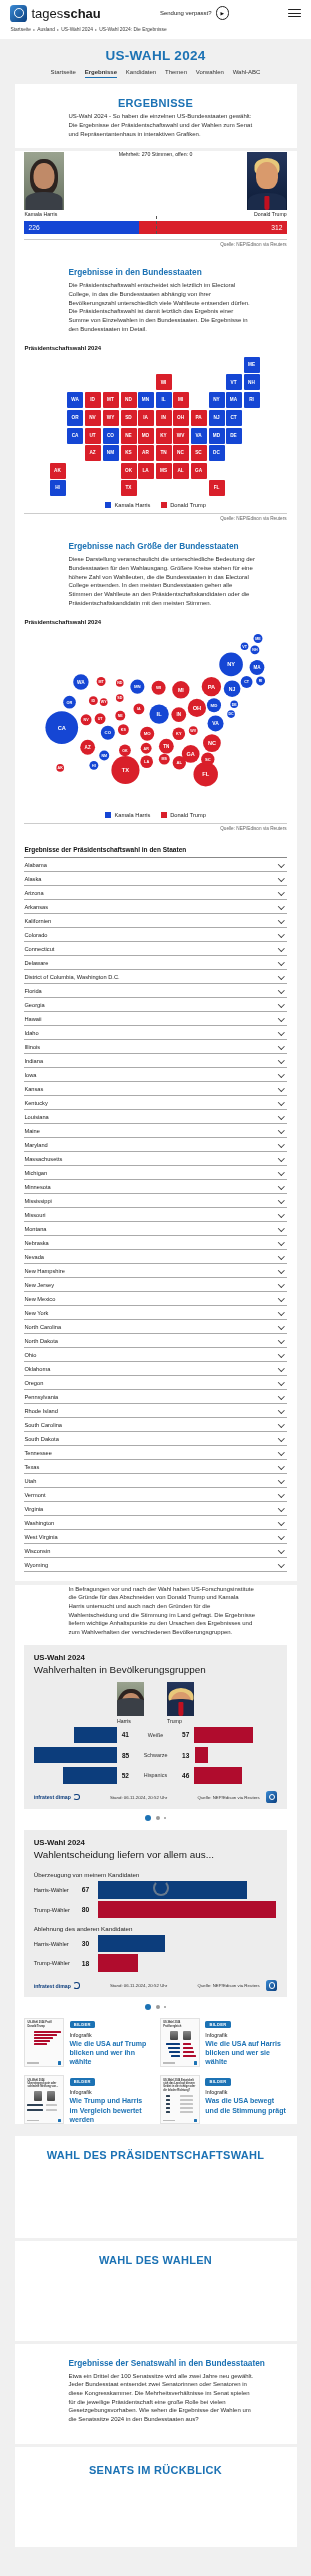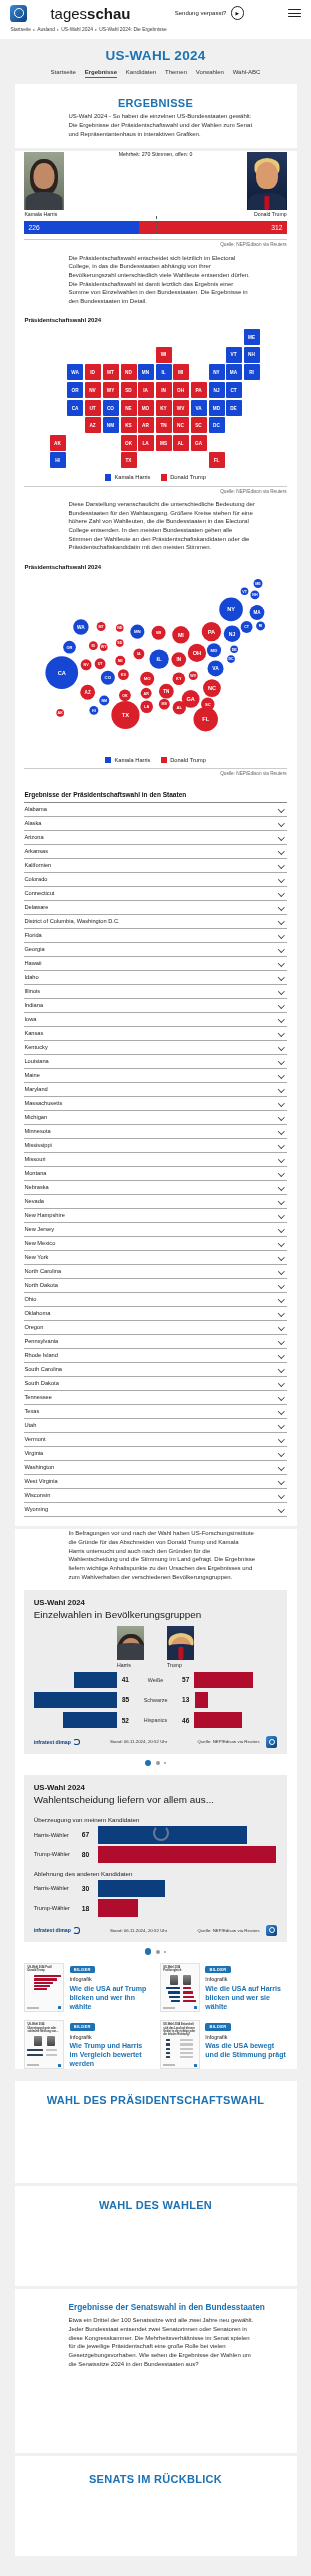--- a/index.html
+++ b/index.html
@@ -1,19 +1,19 @@
 <!DOCTYPE html>
 <html style="font-size:8.3px"><head>
 <meta charset="utf-8">
 <style>
   html,body{margin:0;padding:0;background:#f0f0f0;width:311px;font-family:"Liberation Sans",sans-serif;color:#222;}
   .topbar{background:#fff;display:flex;align-items:center;padding:4.7px 10.4px 2.6px;}
   .ts-logo{width:17px;height:17px;border-radius:3.6px;background:linear-gradient(135deg,#3b8ad4,#0a3f7e);position:relative;flex-shrink:0;}
   .ts-logo .ring{position:absolute;left:3.6px;top:3.6px;width:7.8px;height:7.8px;border:1.6px solid #fff;border-radius:50%;}
-  .wordmark{font-size:15px;margin-left:23px;color:#1a1a1a;}
+  .wordmark{font-size:13px;margin-left:4px;color:#1a1a1a;}
   .sendung{margin-left:auto;margin-right:auto;display:flex;align-items:center;gap:4.1px;font-size:6px;color:#222;}
   .play-icon{width:11.4px;height:11.4px;border:0.8px solid #222;border-radius:50%;display:flex;align-items:center;justify-content:center;font-size:4.7px;color:#111;}
   .burger{width:12.4px;display:flex;flex-direction:column;gap:2.1px;cursor:pointer;}
   .burger span{height:1.3px;background:#222;border-radius:0.5px;}
   .breadcrumb{background:#fff;padding:2.6px 10.4px 6.7px;font-size:4.9px;color:#3c3c3c;}
   .breadcrumb .sep{color:#888;margin:0 2.1px;font-size:4.1px;}
   .pagetitle{color:#1c72b4;text-align:center;font-size:13.5px;font-weight:600;letter-spacing:0.3px;margin:9.3px 0 6.2px;}
   .tabs{display:flex;justify-content:center;gap:8.8px;font-size:6px;padding-bottom:6.2px;}
   .tab{padding-bottom:1.6px;color:#333;cursor:pointer;}
   .tab.active{font-weight:700;border-bottom:1.6px solid #1c72b4;}
@@ -162,20 +162,21 @@
           <span>226</span>
         </div>
       <div class="race-right" style="background: rgb(217, 31, 42);">
           <span>312</span>
         </div>
       <div class="race-marker" id="race-marker" style="left: 50.2%;"></div>
     </div>
   </div>
   <div class="quelle-row">Quelle: NEP/Edison via Reuters</div>
 
+  <div class="h3">Ergebnisse in den Bundesstaaten</div>
   <p class="para">Die Präsidentschaftswahl entscheidet sich letztlich im Electoral College, in das die Bundesstaaten abhängig von ihrer Bevölkerungszahl unterschiedlich viele Wahlleute entsenden dürfen. Die Präsidentschaftswahl ist damit letztlich das Ergebnis einer Summe von Einzelwahlen in den Bundesstaaten. Die Ergebnisse in den Bundesstaaten im Detail.</p>
 
   <div class="small-label">Präsidentschaftswahl 2024</div>
   <div class="tilemap" id="tilemap">
       <div class="tile" style="left: 123px; top: 106px; background: rgb(217, 31, 42);">AL</div>
       <div class="tile" style="left: 0px; top: 106px; background: rgb(217, 31, 42);">AK</div>
       <div class="tile" style="left: 35px; top: 88px; background: rgb(217, 31, 42);">AZ</div>
       <div class="tile" style="left: 88px; top: 88px; background: rgb(217, 31, 42);">AR</div>
       <div class="tile" style="left: 17.6px; top: 71px; background: rgb(21, 70, 212);">CA</div>
       <div class="tile" style="left: 53px; top: 71px; background: rgb(21, 70, 212);">CO</div>
@@ -224,20 +225,21 @@
       <div class="tile" style="left: 123px; top: 71px; background: rgb(217, 31, 42);">WV</div>
       <div class="tile" style="left: 106px; top: 17.6px; background: rgb(217, 31, 42);">WI</div>
       <div class="tile" style="left: 53px; top: 53px; background: rgb(217, 31, 42);">WY</div>
     </div>
   <div class="legend">
     <span><span class="sw" id="swH1" style="background: rgb(21, 70, 212);"></span><span>Kamala Harris</span></span>
     <span><span class="sw" id="swT1" style="background: rgb(217, 31, 42);"></span><span>Donald Trump</span></span>
   </div>
   <div class="quelle-row">Quelle: NEP/Edison via Reuters</div>
 
+  <div class="h3">Ergebnisse nach Größe der Bundesstaaten</div>
   <p class="para">Diese Darstellung veranschaulicht die unterschiedliche Bedeutung der Bundesstaaten für den Wahlausgang. Größere Kreise stehen für eine höhere Zahl von Wahlleuten, die die Bundesstaaten in das Electoral College entsenden. In den meisten Bundesstaaten gehen alle Stimmen der Wahlleute an den Präsidentschaftskandidaten oder die Präsidentschaftskandidatin mit den meisten Stimmen.</p>
 
   <div class="small-label">Präsidentschaftswahl 2024</div>
   <svg class="bubmap" id="bubmap" width="262" height="179" viewBox="0 0 506 345">
       <circle cx="298" cy="258" r="12.9" fill="#d91f2a"></circle>
       <text x="298" y="258" text-anchor="middle" dy=".35em" fill="#fff" font-size="8.0" font-weight="700">AL</text>
       <circle cx="68" cy="268" r="7.4" fill="#d91f2a"></circle>
       <text x="68" y="268" text-anchor="middle" dy=".35em" fill="#fff" font-size="7.0" font-weight="700">AK</text>
       <circle cx="121" cy="228" r="14.3" fill="#d91f2a"></circle>
       <text x="121" y="228" text-anchor="middle" dy=".35em" fill="#fff" font-size="8.8" font-weight="700">AZ</text>
@@ -552,21 +554,21 @@
       </div>
     </div>
   <div style="height:7.3px;"></div>
 </div>
 
 <div class="card">
   <p class="para">In Befragungen vor und nach der Wahl haben US-Forschungsinstitute die Gründe für das Abschneiden von Donald Trump und Kamala Harris untersucht und auch nach den Gründen für die Wahlentscheidung und die Stimmung im Land gefragt. Die Ergebnisse liefern wichtige Anhaltspunkte zu den Ursachen des Ergebnisses und zum Wahlverhalten der verschiedenen Bevölkerungsgruppen.</p>
 
   <div class="gpanel">
     <div class="gp-kicker">US-Wahl 2024</div>
-    <div class="gp-title">Einzelwahlen in Bevölkerungsgruppen</div>
+    <div class="gp-title">Wahlverhalten in Bevölkerungsgruppen</div>
     <div class="c1photos">
       <div class="c1col">
         <div class="portrait harris-p">
             <span class="hair"></span>
             <span class="head"></span>
             <span class="body"></span>
           </div>
         <div class="plabel">Harris</div>
       </div>
       <div class="c1col">
@@ -790,21 +792,21 @@
 </div>
 
 <div class="card" style="height:102px;">
   <div class="h2">WAHL DES PRÄSIDENTSCHAFTSWAHL</div>
 </div>
 
 <div class="card" style="height:100px;">
   <div class="h2">WAHL DES WAHLEN</div>
 </div>
 
-<div class="card" style="height:164px;">
+<div class="card" style="height:100px;">
   <div class="h3">Ergebnisse der Senatswahl in den Bundesstaaten</div>
   <p class="para">Etwa ein Drittel der 100 Senatssitze wird alle zwei Jahre neu gewählt. Jeder Bundesstaat entsendet zwei Senatorinnen oder Senatoren in diese Kongresskammer. Die Mehrheitsverhältnisse im Senat spielen für die jeweilige Präsidentschaft eine große Rolle bei vielen Gesetzgebungsvorhaben. Wie sehen die Ergebnisse der Wahlen um die Senatssitze 2024 in den Bundesstaaten aus?</p>
 </div>
 
 <div class="card" style="height:100px;">
   <div class="h2" style="padding-top:16.6px;">SENATS IM RÜCKBLICK</div>
 </div>
 
 
 </body></html>

